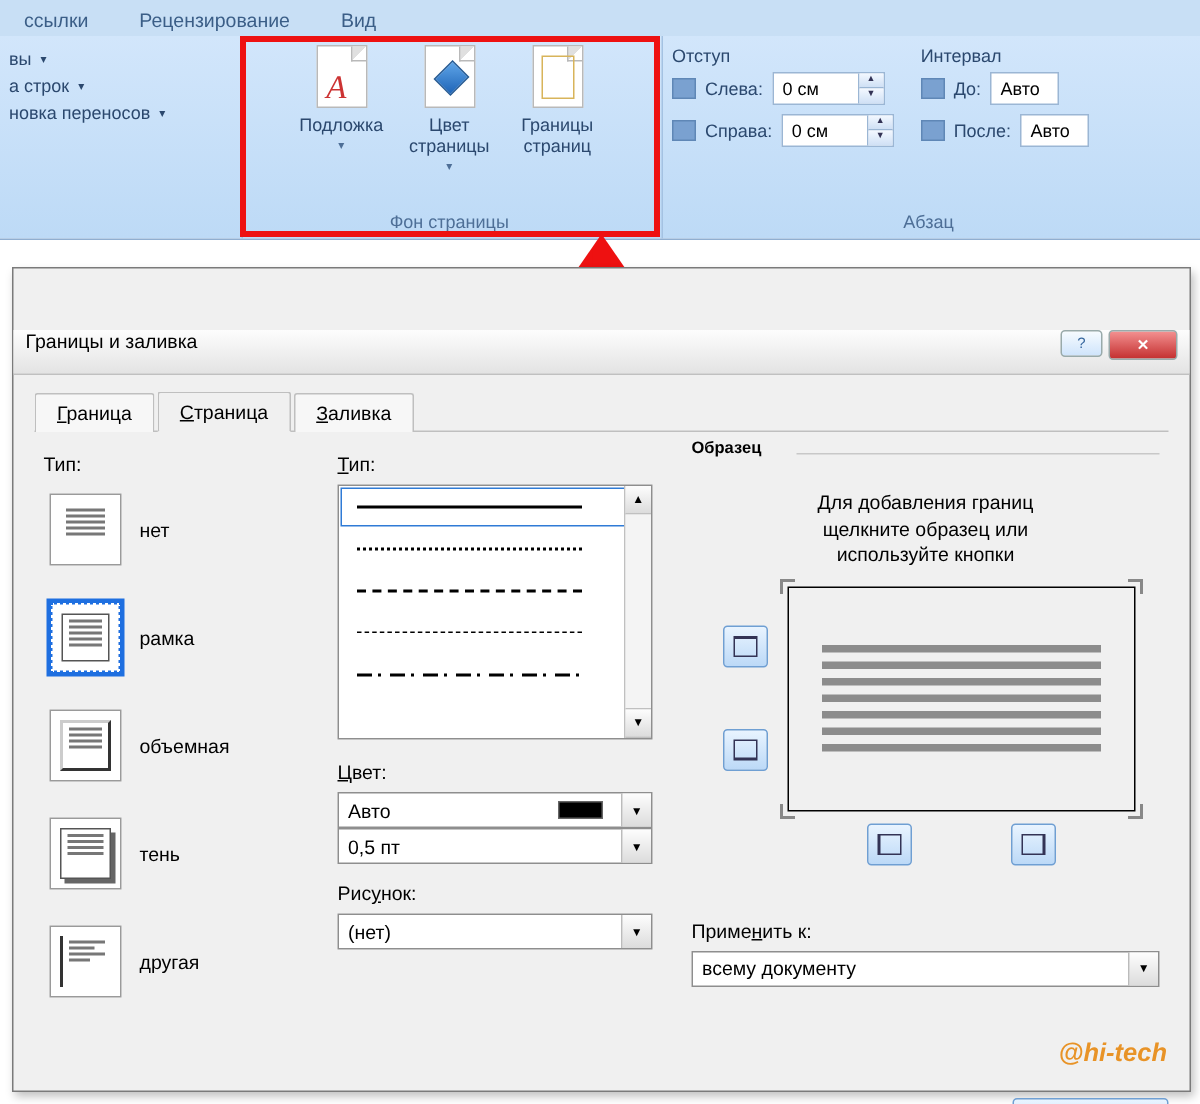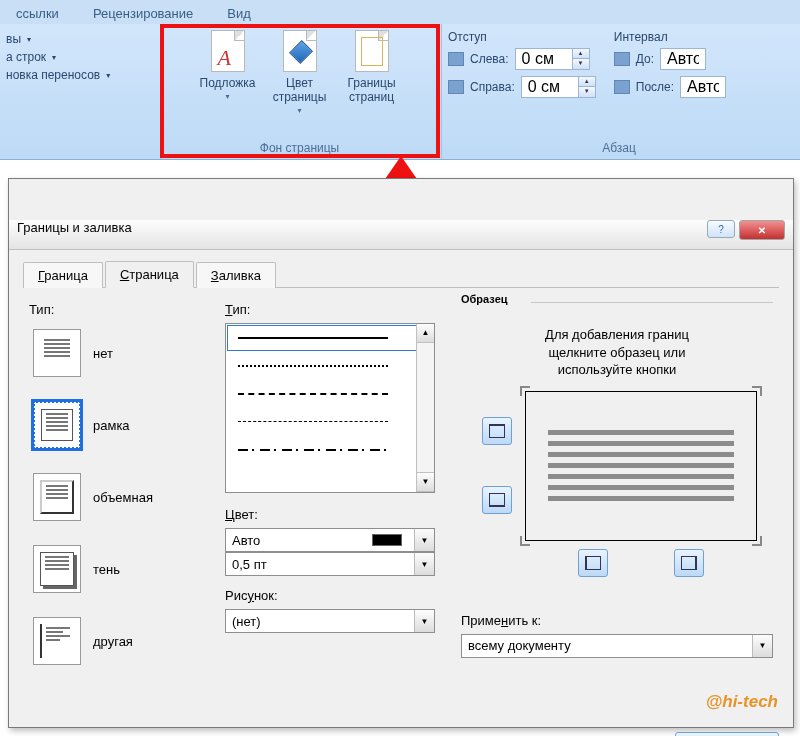--- a/index.html
+++ b/index.html
@@ -86,21 +86,21 @@
     border:1px solid #5f87b6;
     position:relative;
   }
   .spinner {
     display:flex; align-items:center;
     border:1px solid #9bb6d4;
     background:#fff;
     height:22px;
   }
   .spinner input {
-    border:none; width:56px; padding:2px 6px; font-size:16px; outline:none;
+    border:none; width:56px; padding:2px 6px; font-size:12px; outline:none;
     background:transparent;
   }
   .spinbtns { display:flex; flex-direction:column; border-left:1px solid #9bb6d4;}
   .spinbtns div {
     width:16px; height:10px;
     background:linear-gradient(#f3f8ff,#cfe0f5);
     border-bottom:1px solid #9bb6d4;
     font-size:6px; text-align:center; line-height:9px; color:#335; cursor:pointer;
   }
   .spinbtns div:last-child{border-bottom:none;}

